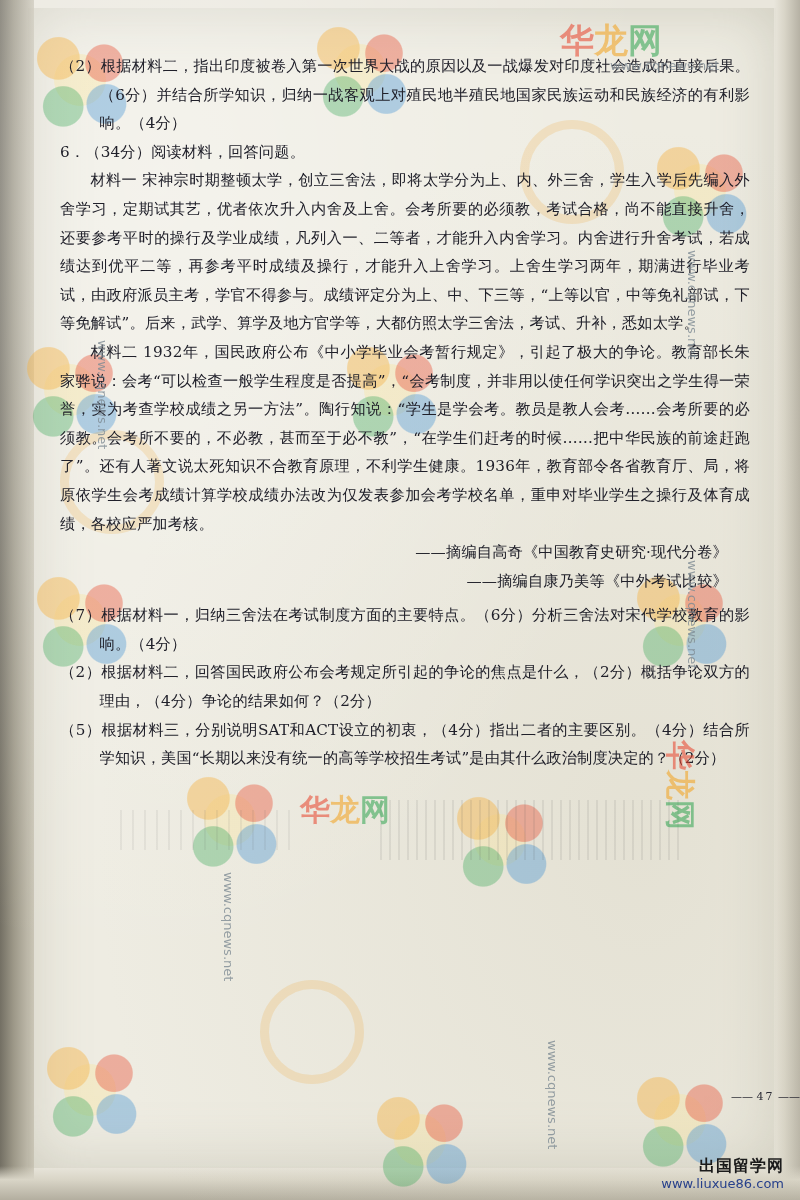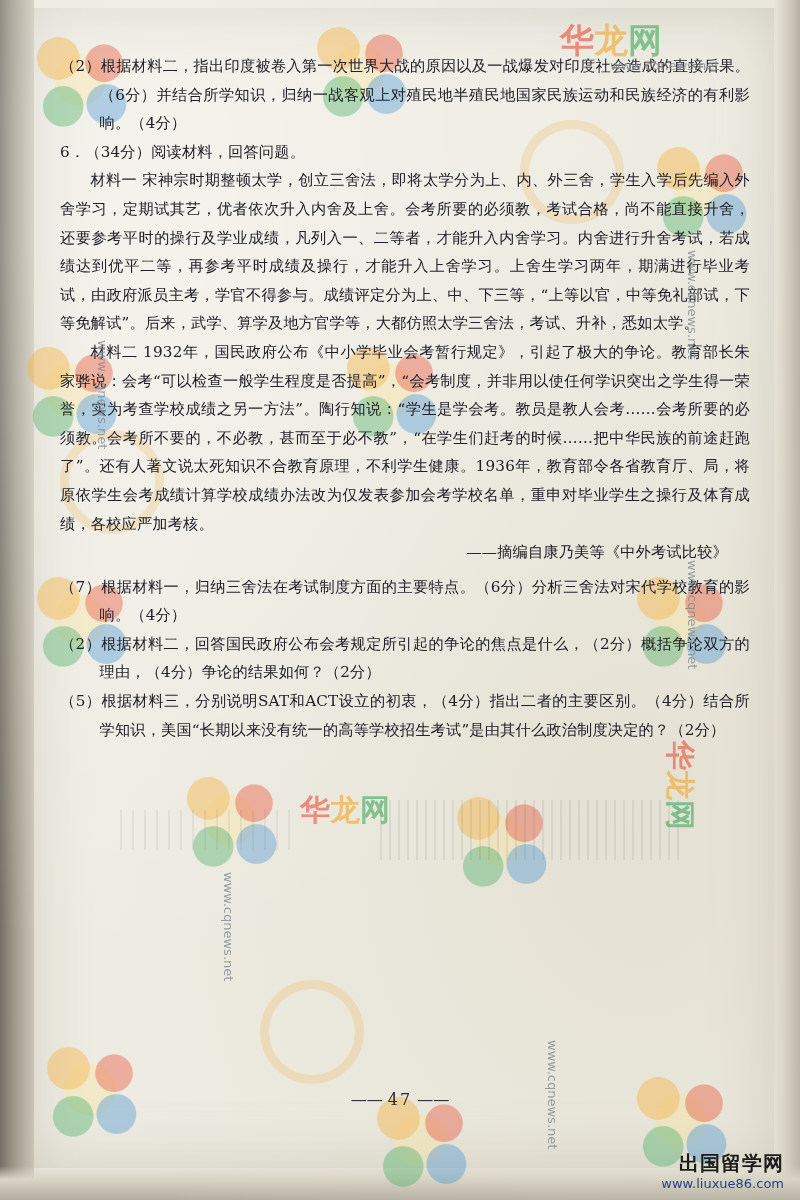--- a/index.html
+++ b/index.html
@@ -89,22 +89,22 @@
     margin: 0;
     padding-right: 22px;
   }
   .gap { height: 6px; }
 
   
   #pagenum {
     position: absolute;
     left: 0; right: 0;
     top: 1090px;
-    text-align: center;
-    font-size: 16px;
+    text-align: right;
+    font-size: 11px;
     color: #2a2a33;
     letter-spacing: 2px;
   }
   #pagenum .dash { letter-spacing: 0; }
 
   
   .wm {
     position: absolute;
     pointer-events: none;
     user-select: none;
@@ -145,21 +145,21 @@
   
   #site-badge {
     position: absolute;
     right: 16px;
     bottom: 8px;
     text-align: right;
     font-family: "DejaVu Sans", "Liberation Sans", sans-serif;
     line-height: 1.25;
   }
   #site-badge .b-title {
-    font-size: 20px;
+    font-size: 16px;
     font-weight: bold;
     color: #1b1b1b;
     letter-spacing: 1px;
   }
   #site-badge .b-url {
     font-size: 13px;
     color: #27408b;
   }
   
   .ghost {
@@ -197,20 +197,21 @@
   <div class="wm wm-ring" style="left:260px; top:980px;"></div>
 
   <div class="ghost" style="left:380px; top:800px; width:300px; height:60px; background:repeating-linear-gradient(90deg, rgba(80,80,80,0.10) 0 2px, rgba(0,0,0,0) 2px 9px);"></div>
   <div class="ghost" style="left:120px; top:810px; width:180px; height:40px; background:repeating-linear-gradient(90deg, rgba(80,80,80,0.08) 0 2px, rgba(0,0,0,0) 2px 12px);"></div>
 
   <div id="text-layer">
     <p class="p hang3">（2）根据材料二，指出印度被卷入第一次世界大战的原因以及一战爆发对印度社会造成的直接后果。（6分）并结合所学知识，归纳一战客观上对殖民地半殖民地国家民族运动和民族经济的有利影响。（4分）</p>
     <p class="p hang3">6．（34分）阅读材料，回答问题。</p>
     <p class="p indent2">材料一  宋神宗时期整顿太学，创立三舍法，即将太学分为上、内、外三舍，学生入学后先编入外舍学习，定期试其艺，优者依次升入内舍及上舍。会考所要的必须教，考试合格，尚不能直接升舍，还要参考平时的操行及学业成绩，凡列入一、二等者，才能升入内舍学习。内舍进行升舍考试，若成绩达到优平二等，再参考平时成绩及操行，才能升入上舍学习。上舍生学习两年，期满进行毕业考试，由政府派员主考，学官不得参与。成绩评定分为上、中、下三等，“上等以官，中等免礼部试，下等免解试”。后来，武学、算学及地方官学等，大都仿照太学三舍法，考试、升补，悉如太学。</p>
     <p class="p indent2">材料二  1932年，国民政府公布《中小学毕业会考暂行规定》，引起了极大的争论。教育部长朱家骅说：会考“可以检查一般学生程度是否提高”，“会考制度，并非用以使任何学识突出之学生得一荣誉，实为考查学校成绩之另一方法”。陶行知说：“学生是学会考。教员是教人会考……会考所要的必须教。会考所不要的，不必教，甚而至于必不教”，“在学生们赶考的时候……把中华民族的前途赶跑了”。还有人著文说太死知识不合教育原理，不利学生健康。1936年，教育部令各省教育厅、局，将原依学生会考成绩计算学校成绩办法改为仅发表参加会考学校名单，重申对毕业学生之操行及体育成绩，各校应严加考核。</p>
+    <p class="src">——摘编自高奇《中国教育史研究·现代分卷》</p>
     <p class="src">——摘编自康乃美等《中外考试比较》</p>
     <div class="gap"></div>
     <p class="p hang3">（7）根据材料一，归纳三舍法在考试制度方面的主要特点。（6分）分析三舍法对宋代学校教育的影响。（4分）</p>
     <p class="p hang3">（2）根据材料二，回答国民政府公布会考规定所引起的争论的焦点是什么，（2分）概括争论双方的理由，（4分）争论的结果如何？（2分）</p>
     <p class="p hang3">（5）根据材料三，分别说明SAT和ACT设立的初衷，（4分）指出二者的主要区别。（4分）结合所学知识，美国“长期以来没有统一的高等学校招生考试”是由其什么政治制度决定的？（2分）</p>
   </div>
 
   <div id="pagenum">
     <span class="dash">—— </span><span>47</span><span class="dash"> ——</span>
   </div>

